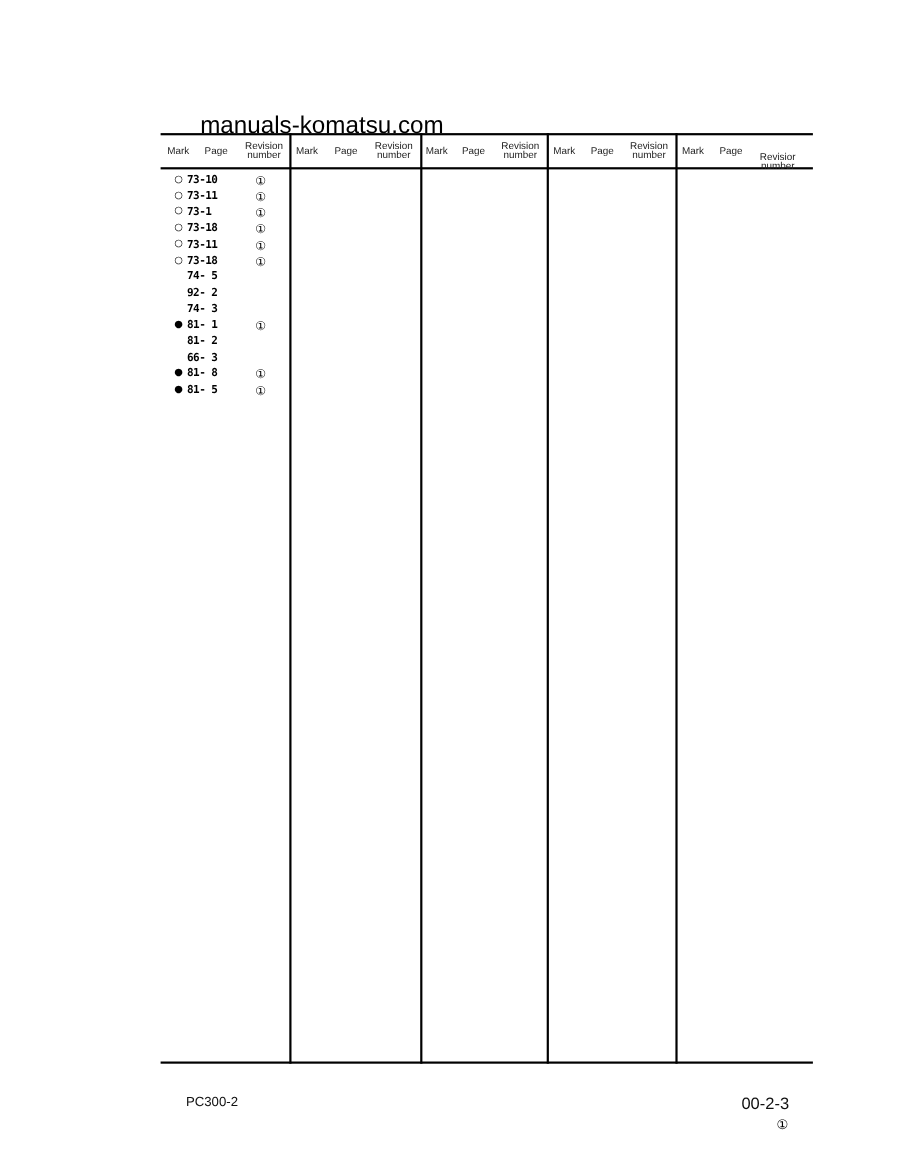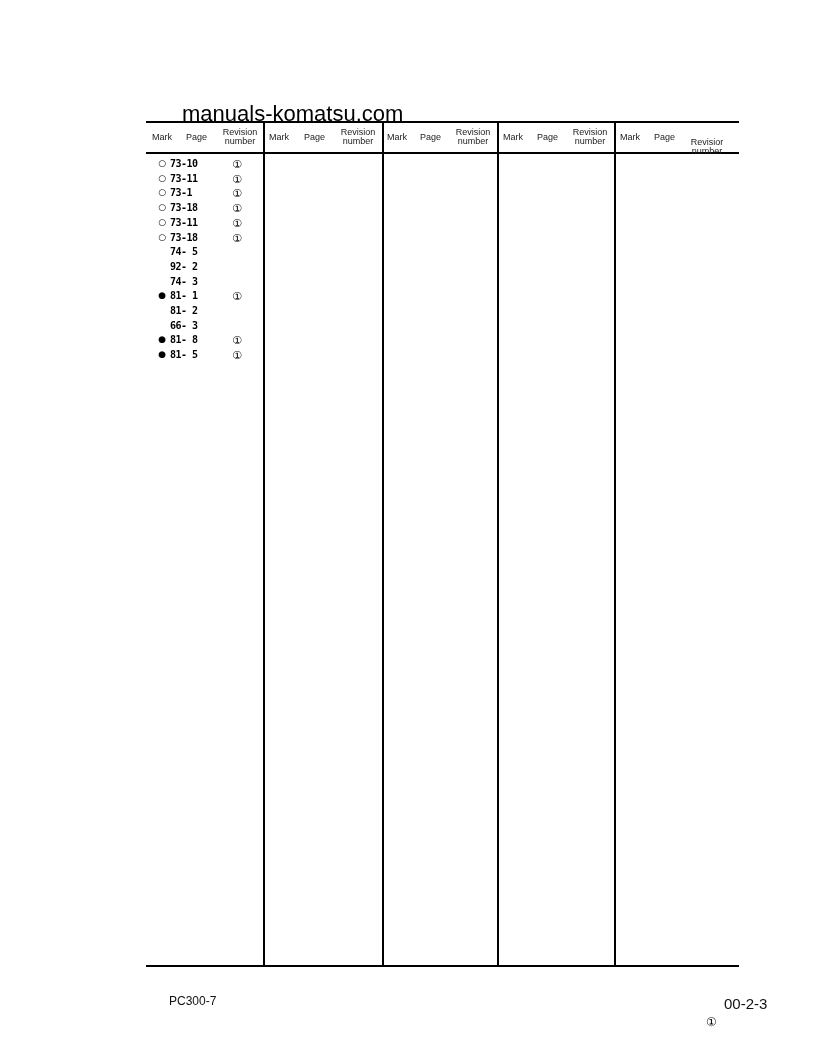--- a/index.html
+++ b/index.html
@@ -12,21 +12,21 @@
     .vline { position: absolute; background: #000; width: 2px; }
     .hdr { position: absolute; top: 0; height: 48px; display: flex; align-items: center;
            font-size: 9px; color: #222; }
     .hdr span { position: absolute; text-align: center; line-height: 9px; }
     .row { position: absolute; left: 0; height: 14px; font-size: 10px; font-family: "DejaVu Sans Mono", monospace;
            font-weight: bold; letter-spacing: -0.5px; }
     .row .mark { position: absolute; left: 12px; width: 8px; text-align: center; font-size: 9px; font-family: "DejaVu Sans", sans-serif; font-weight: normal; }
     .row .page { position: absolute; left: 24px; width: 34px; }
     .row .rev { position: absolute; left: 86px; width: 12px; font-size: 11px; font-family: "DejaVu Sans", sans-serif; font-weight: normal; }
     .footer-left { position: absolute; left: 169px; top: 994px; font-size: 12px; color: #111; }
-    .footer-right { position: absolute; left: 724px; top: 995px; font-size: 15px; color: #111; }
+    .footer-right { position: absolute; left: 674px; top: 995px; font-size: 15px; color: #111; }
     .footer-rev { position: absolute; left: 706px; top: 1015px; font-size: 12px; }
   </style>
 </head>
 <body>
 
 <div class="watermark">manuals-komatsu.com</div>
 
 <div class="table">
 
   <div class="hline" style="left:0; top:0; width:593px; height:2px;"></div>
@@ -138,15 +138,15 @@
     <span class="page">81- 8</span>
     <span class="rev">①</span>
   </div>
   <div class="row" style="top:228.1px;">
     <span class="mark">●</span>
     <span class="page">81- 5</span>
     <span class="rev">①</span>
   </div>
 </div>
 
-<div class="footer-left">PC300-7</div>
+<div class="footer-left">PC300-2</div>
 <div class="footer-right">00-2-3</div>
 <div class="footer-rev">①</div>
 
 </body></html>

